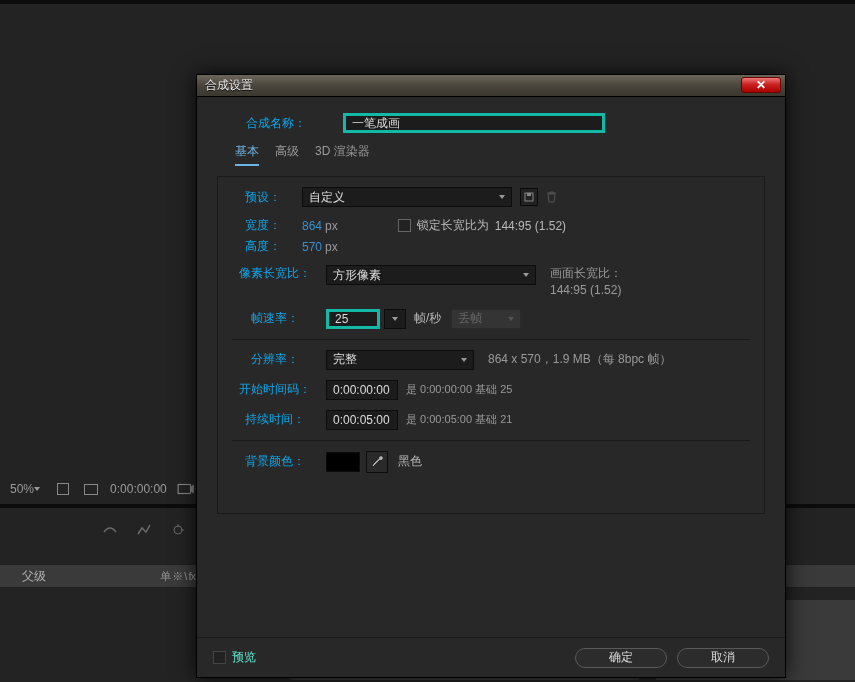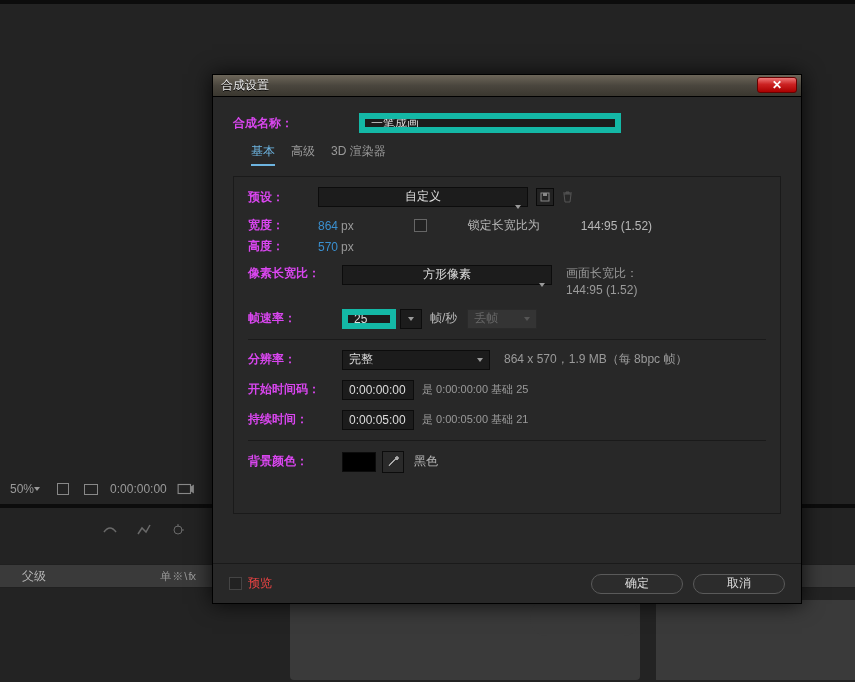--- a/index.html
+++ b/index.html
@@ -38,21 +38,21 @@
   .tl-right-block { margin-left:auto; margin-right:660px; display:flex; align-items:center; gap:2px; color:#9a9a9a; font-size:11px;}
   .switches { letter-spacing:-1px; }
 
   
   .preview-shape { position:absolute; left:290px; top:600px; width:350px; height:80px; background:#3a3a3a; border-radius:4px; }
   .preview-blob { position:absolute; left:530px; top:596px; width:110px; height:40px; background:#3a3a3a; border-radius:40px 40px 30px 30px; }
   .preview-right { position:absolute; left:656px; top:600px; width:200px; height:80px; background:#3a3a3a; }
 
   
   .dialog {
-    position:absolute; left:212px; top:74px; width:590px; height:530px;
+    position:absolute; left:196px; top:74px; width:590px; height:604px;
     background:#282828; border:1px solid #000;
     box-shadow: 0 0 20px rgba(0,0,0,0.8);
   }
   .titlebar {
     height:22px;
     background:linear-gradient(to bottom, #6d6659, #4a463e 50%, #3a372f);
     border-bottom:1px solid #000;
     display:flex; align-items:center;
     color:#eee; font-size:12px;
     padding-left:8px;
@@ -64,76 +64,76 @@
     background:linear-gradient(to bottom,#e77,#c22 45%, #a00);
     border:1px solid #600; border-radius:3px;
     display:flex; align-items:center; justify-content:center;
     color:#fff; font-weight:bold; font-size:11px;
   }
   .close-btn::before{ content:""; }
   .x-mark { font-family:Arial; font-size:12px; line-height:1;}
   .dialog-body { position:absolute; inset:22px 0 0 0; padding:16px 20px; color:#b8b8b8; }
 
   .row { display:flex; align-items:center; margin-bottom:10px;}
-  .label-r { width:126px; text-align:left; padding-right:8px; color:#d946ef; font-size:12px;font-weight:bold; }
+  .label-r { width:126px; text-align:center; padding-right:8px; color:#0ea5e9; font-size:12px; }
   .text-input {
-    background:#1c1c1c; border:6px solid #14b8a6; color:#ddd; height:20px; padding:2px 6px; font-size:12px;
+    background:#1c1c1c; border:3px solid #14b8a6; color:#ddd; height:20px; padding:2px 6px; font-size:12px;
   }
   .text-input.wide { width:262px; }
 
   .tabs { display:flex; gap:16px; margin:6px 0 14px 18px; font-size:12px; }
   .tab { color:#9a9a9a; padding-bottom:4px; cursor:pointer; }
   .tab.active { color:#6db4e0; border-bottom:2px solid #6db4e0; }
 
   .inner-panel {
     border:1px solid #1a1a1a; background:#282828; padding:10px 14px 30px; margin-top:-4px;
   }
   .hr { height:1px; background:#1a1a1a; margin:10px 0; }
 
   .dropdown {
     background:#1c1c1c; border:1px solid #0c0c0c; height:20px; display:flex; align-items:center; padding:0 6px; color:#ddd; font-size:12px; position:relative;
   }
   .dropdown .dd-caret { margin-left:auto; }
-  .dd-w-210 { width:210px;flex-direction:column; }
+  .dd-w-210 { width:210px; }
   .dd-w-148 { width:148px; }
 
   .preset-icon {
     width:18px; height:18px; border:1px solid #0a0a0a; background:#222; margin-left:8px; display:inline-flex; align-items:center; justify-content:center;
   }
   .preset-icon svg { width:10px; height:10px; fill:#888;}
   .trash-icon {
     width:18px; height:18px; margin-left:4px; display:inline-flex; align-items:center; justify-content:center;
   }
   .trash-icon svg { width:11px; height:12px; fill:#555;}
 
   .val-link { color:#3a8fcf; text-decoration:underline dotted transparent; cursor:text;}
   .unit { color:#9a9a9a; margin-left:3px; }
   .checkbox {
     width:13px;height:13px;border:1px solid #666;background:#222;display:inline-block;position:relative;margin-right:6px; vertical-align:middle;
   }
-  .lock-row { margin-left:50px; display:flex; align-items:center; color:#b8b8b8;gap:35px;}
+  .lock-row { margin-left:50px; display:flex; align-items:center; color:#b8b8b8;}
   .info-col { margin-left:14px; color:#9a9a9a; line-height:1.4; font-size:12px;}
 
   .fr-dd { background:#1c1c1c; border:1px solid #0c0c0c; height:20px; display:flex; align-items:center; justify-content:center; width:22px; margin-left:4px;}
   .drop-frame { background:#343434; border:1px solid #2a2a2a; height:20px; width:70px; margin-left:10px; display:flex; align-items:center; padding:0 6px; color:#666;}
   .fps-label { margin-left:8px; color:#b8b8b8; }
 
   .tc-input { background:#1c1c1c; border:1px solid #0c0c0c; color:#ddd; height:20px; width:72px; padding:2px 6px; font-size:12px;}
   .aux { margin-left:8px; color:#9a9a9a; font-size:11px;}
 
   .swatch { width:34px; height:20px; background:#000; border:1px solid #0c0c0c; }
   .eyedropper { width:22px; height:22px; border:1px solid #0c0c0c; background:#2a2a2a; margin-left:6px; display:flex; align-items:center; justify-content:center;}
   .eyedropper svg { width:12px;height:12px; fill:#aaa; stroke:#aaa;}
 
   .footer {
     position:absolute; left:0; right:0; bottom:0; height:40px;
     border-top:1px solid #1a1a1a;
     display:flex; align-items:center; padding:0 16px;
   }
-  .preview-chk { display:flex; align-items:center; color:#ef4444;}
+  .preview-chk { display:flex; align-items:center; color:#5eead4;}
   .buttons { margin-left:auto; display:flex; gap:10px; }
   .dlg-btn {
     width:92px; height:20px; border-radius:10px; border:1px solid #5a5a5a;
     background:#2c2c2c; color:#ddd; font-size:12px; display:flex; align-items:center; justify-content:center;
   }
 </style>
 </head>
 <body>
 
 <div class="app-bg">

